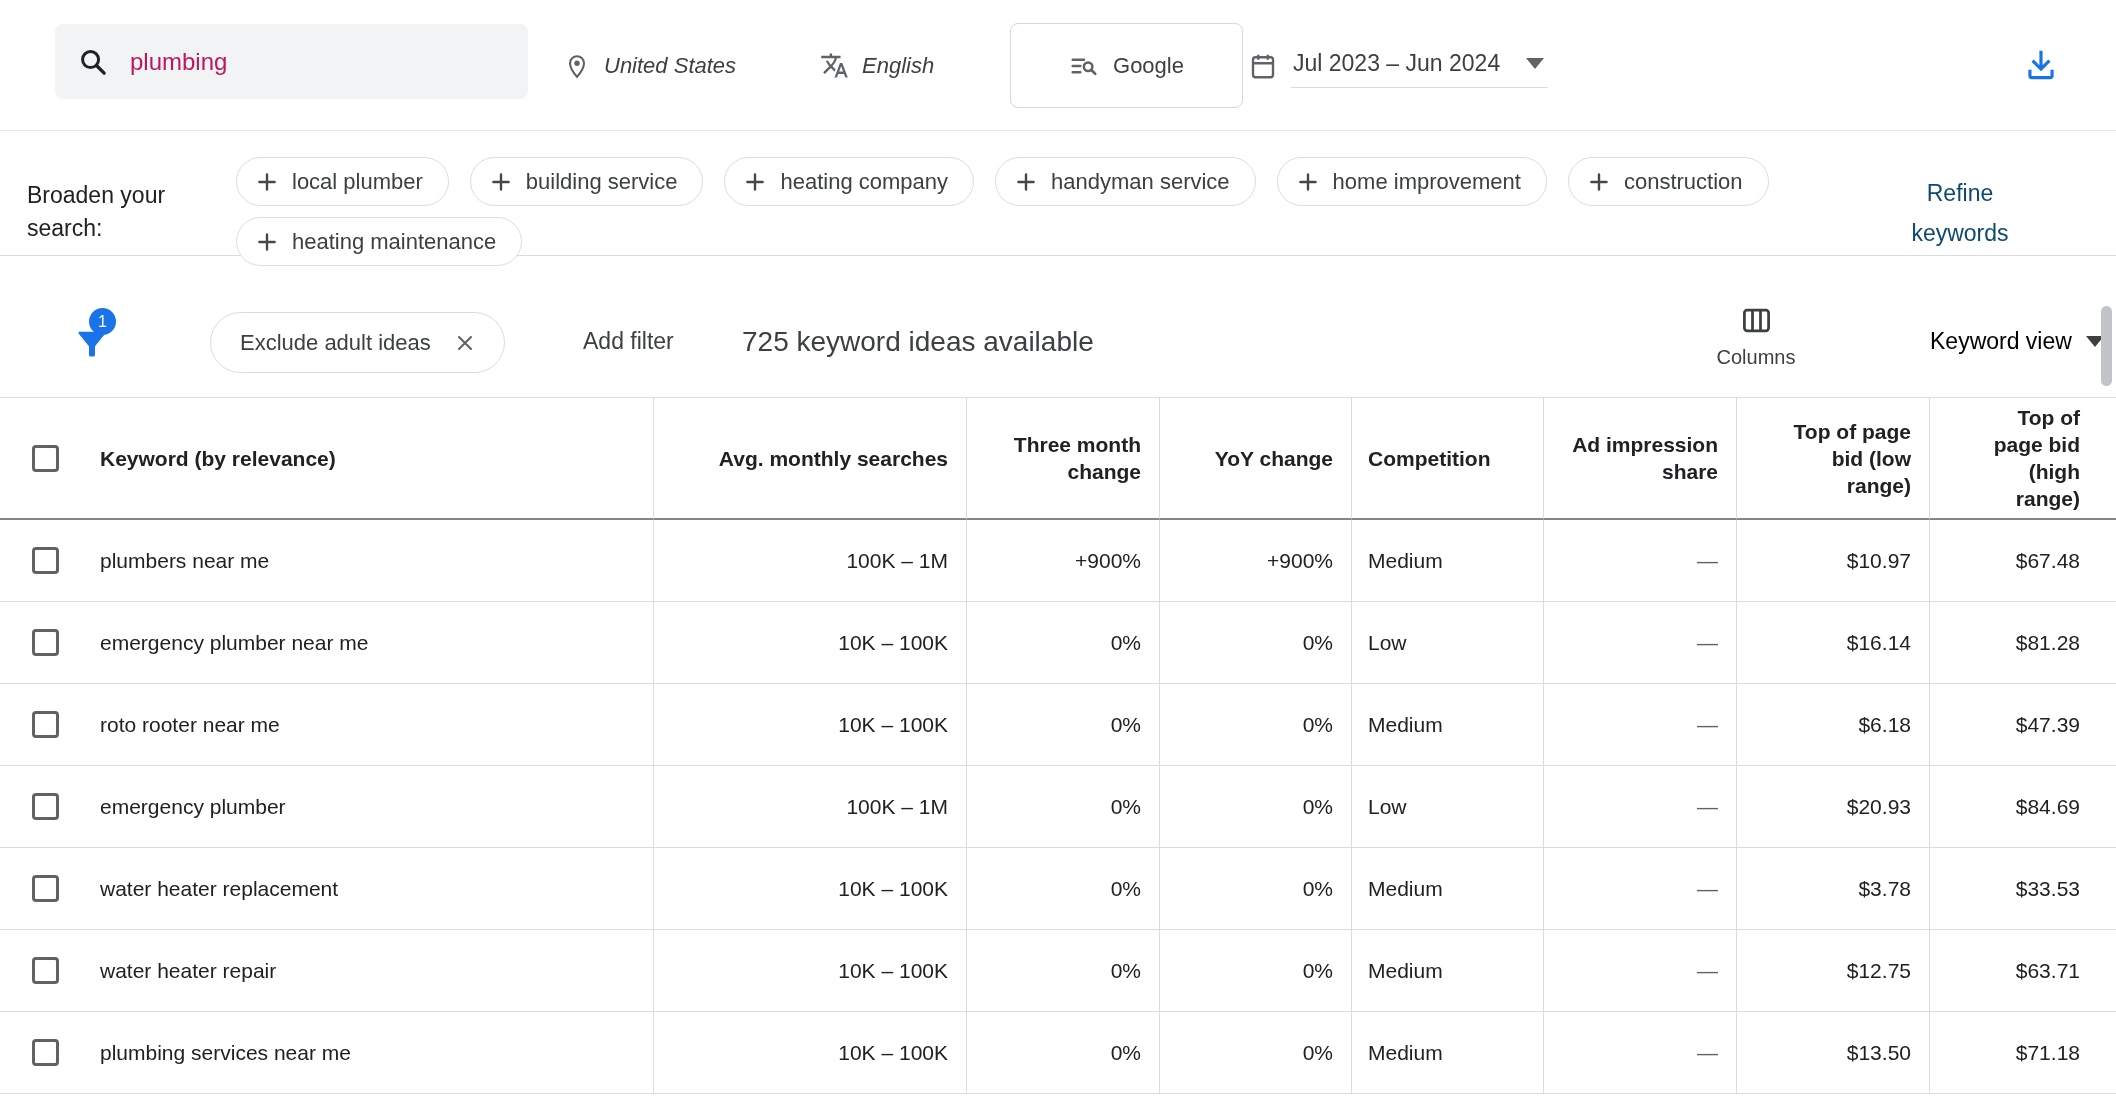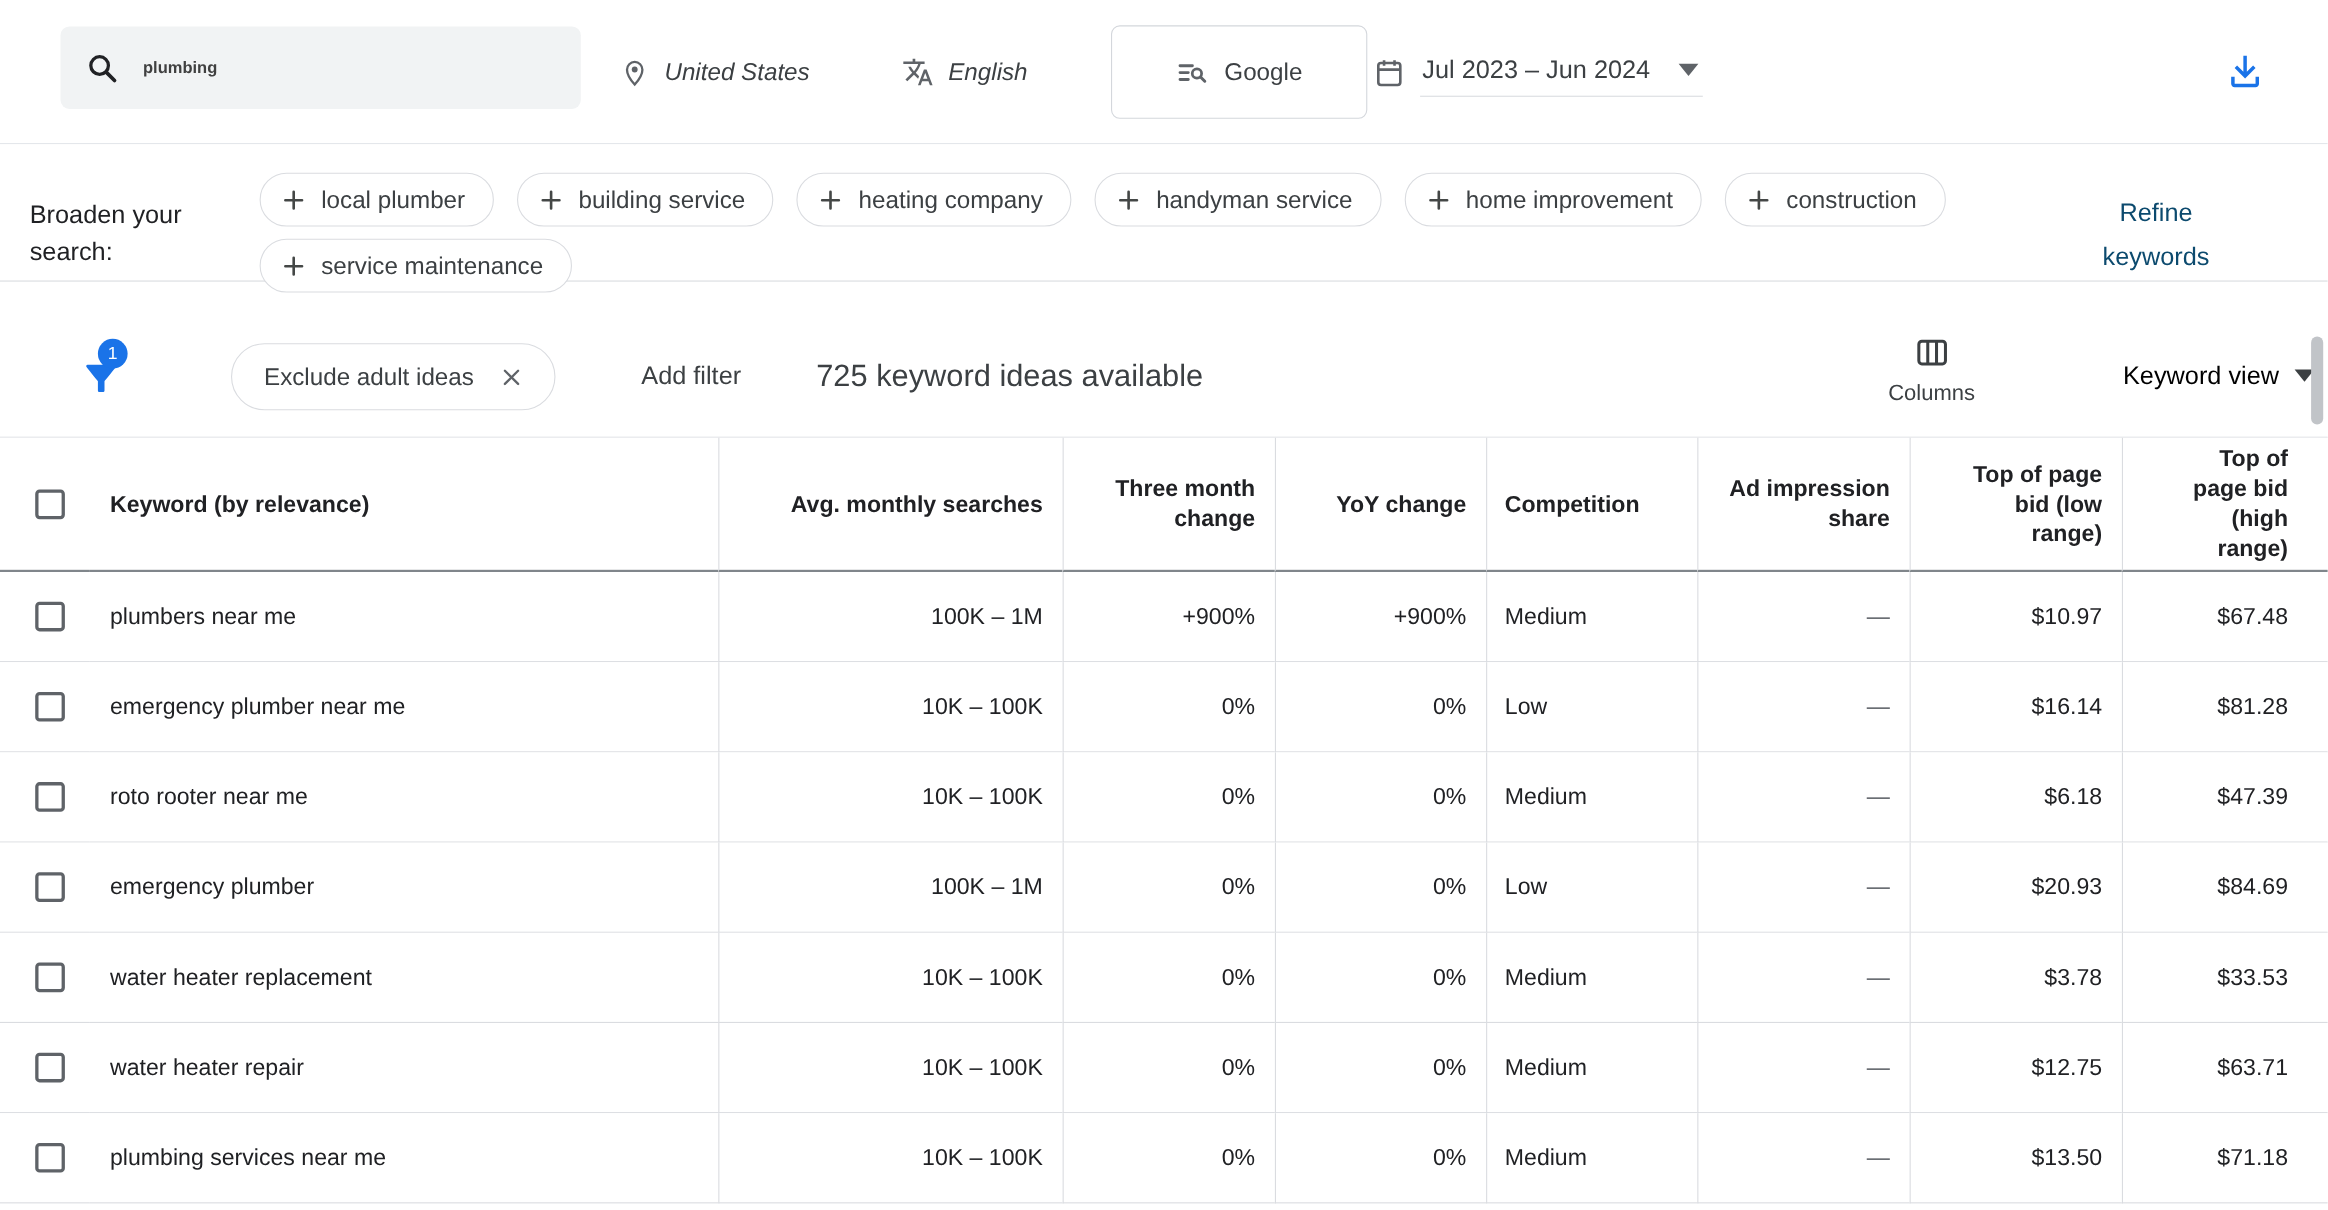--- a/index.html
+++ b/index.html
@@ -6,21 +6,21 @@
   html,body { width:2116px; height:1100px; }
   body {
     font-family:"Liberation Sans","DejaVu Sans",sans-serif;
     background:#ffffff; color:#202124;
     position:relative; overflow:hidden;
   }
 
   
   .topbar { position:absolute; top:0; left:0; width:2116px; height:131px; background:#fff; border-bottom:1px solid #e4e7eb; }
   .search-box { position:absolute; left:55px; top:24px; width:473px; height:75px; background:#f1f3f4; border-radius:8px; display:flex; align-items:center; padding:0 22px; gap:22px; cursor:text; }
-  .search-text { font-size:15px; font-weight:700; color:#404040; }
+  .search-text { font-size:24px; font-weight:400; color:#be185d; }
   .top-item { position:absolute; top:0; height:131px; display:flex; align-items:center; gap:13px; font-size:22px; color:#3c4043; cursor:pointer;font-style:italic; }
   .loc { left:563px; }
   .lang { left:820px; }
   .network-btn { position:absolute; left:1010px; top:23px; width:233px; height:85px; border:1px solid #d4d7dc; border-radius:8px; background:#fff; display:flex; align-items:center; justify-content:center; gap:14px; font-size:22px; color:#3c4043; cursor:pointer; }
   .date-group { position:absolute; left:1248px; top:0; height:131px; display:flex; align-items:center; gap:13px; cursor:pointer; }
   .date-inner { display:flex; align-items:center; gap:26px; font-size:23px; color:#3c4043; border-bottom:1px solid #dadce0; padding:6px 4px 10px 2px; }
   .tri { width:0; height:0; border-left:9px solid transparent; border-right:9px solid transparent; border-top:11px solid #5f6368; }
   .download-btn { position:absolute; left:2018px; top:42px; width:46px; height:46px; display:flex; align-items:center; justify-content:center; cursor:pointer; }
 
   
@@ -151,21 +151,21 @@
     <div class="chip">
       <svg width="26" height="26" viewBox="0 0 24 24">
           <path d="M12 5v14M5 12h14" stroke="#444746" stroke-width="2.2" stroke-linecap="round"></path>
         </svg>
       <span>construction</span>
     </div>
     <div class="chip">
       <svg width="26" height="26" viewBox="0 0 24 24">
           <path d="M12 5v14M5 12h14" stroke="#444746" stroke-width="2.2" stroke-linecap="round"></path>
         </svg>
-      <span>service maintenance</span>
+      <span>heating maintenance</span>
     </div>
   </div>
 
   <div class="refine">Refine keywords</div>
 </section>
 
 <section class="filterbar">
   <svg class="funnel" viewBox="0 0 24 24">
     <path fill="#1a73e8" d="M3.1 4.4C5.7 7.7 10 13 10 13v5.6c0 .55.45 1 1 1h2c.55 0 1-.45 1-1V13s4.3-5.3 6.9-8.6c.41-.52.04-1.27-.62-1.27H3.72c-.66 0-1.03.75-.62 1.27z"></path>
   </svg>

